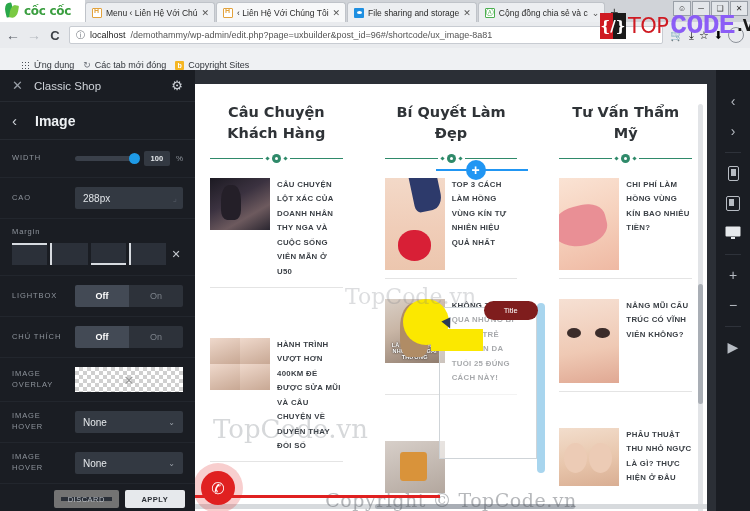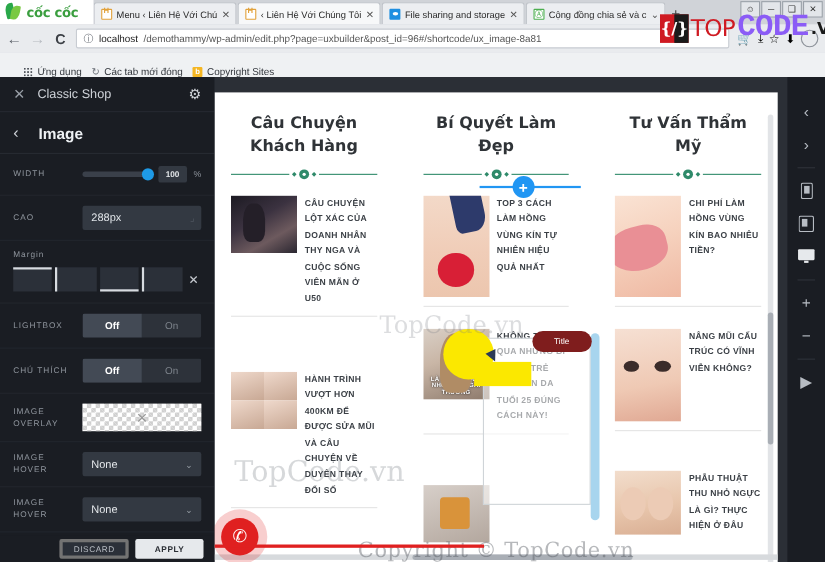--- a/index.html
+++ b/index.html
@@ -145,21 +145,21 @@
   .checker .xm { position:absolute; left:50%; top:50%; transform:translate(-50%,-50%);
                  font-size:13px; color:#9a9a9a; }
 
   .selin { flex:1 1 auto; height:22px; background:#333942; border-radius:2px; color:#e6e9ec;
            font-size:10px; padding:0 8px; display:flex; align-items:center;
            justify-content:space-between; }
   .selin .cv { font-size:8px; color:#9aa0a8; }
 
   .sb-footer { position:absolute; left:0; bottom:0; width:195px; height:24px;
                background:#1a1d23; display:flex; align-items:center; gap:6px; padding:0 10px; }
-  .btn-dis { flex:1 1 50%; height:18px; background:#2b3039; border:3px solid #737373;
+  .btn-dis { flex:1 1 50%; height:18px; background:#2b3039; border:7px solid #737373;
              border-radius:2px; color:#b9bec5; font-size:7.5px; display:flex;
              align-items:center; justify-content:center; letter-spacing:0.5px;margin-left:44px; }
   .btn-app { flex:1 1 50%; height:18px; background:#e6e9ec; border-radius:2px; color:#2a2e34;
              font-size:7.5px; display:flex; align-items:center; justify-content:center;
              letter-spacing:0.5px; font-weight:bold; }
   .red-strike { position:absolute; left:0; bottom:13px; width:245px; height:3px;
                 background:#e02020; z-index:55; }
 
   
   .canvas { position:absolute; left:195px; top:70px; width:521px; height:441px;

